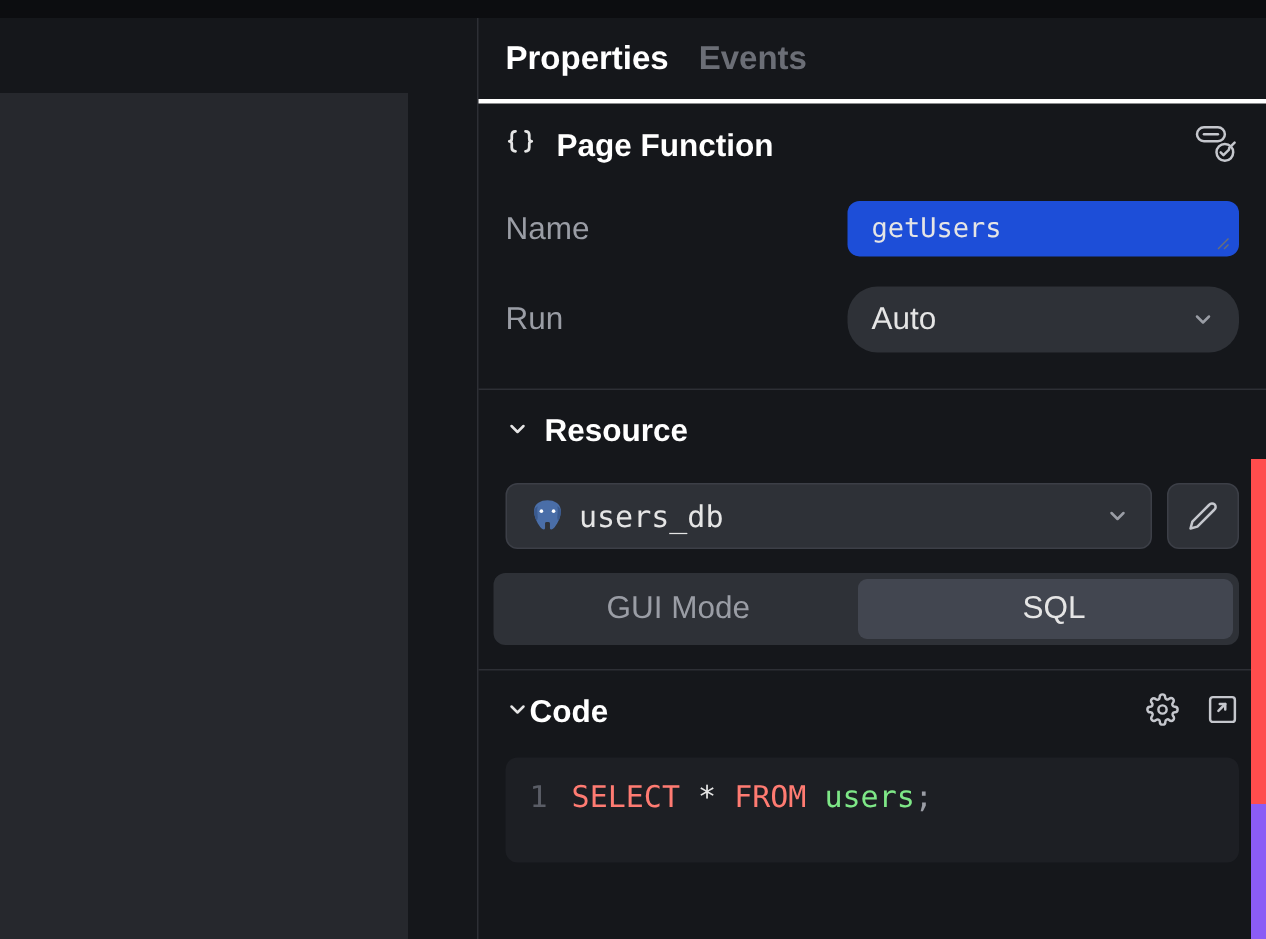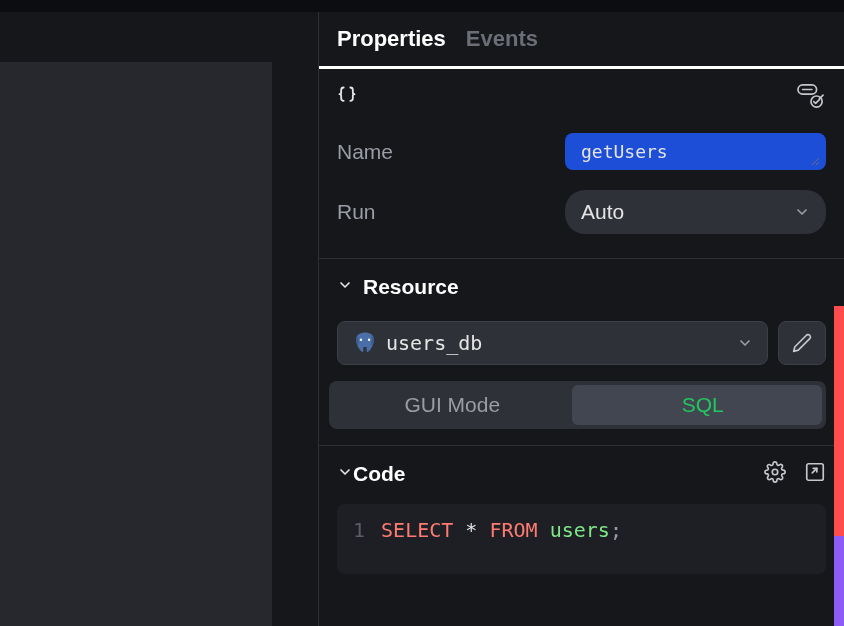--- a/index.html
+++ b/index.html
@@ -173,21 +173,21 @@
       padding: 8px 0;
       font-size: 21px;
       border-radius: 6px;
       cursor: pointer;
     }
     .mode-btn.inactive {
       color: #9a9da5;
     }
     .mode-btn.active {
       background: #424650;
-      color: #22c55e;
+      color: #e5e5e5;
       padding-left: 12px;
     }
     .code-section-header {
       display: flex;
       align-items: center;
       padding: 16px 18px 14px 18px;
       position: relative;
     }
     .code-actions {
       position: absolute;
@@ -259,20 +259,21 @@
     </div>
 
     <div class="section page-func">
       <div class="section-header">
         <span class="braces-icon">
           <svg width="20" height="20" viewBox="0 0 24 24" fill="none" stroke="#e5e5e5" stroke-width="2.2" stroke-linecap="round" stroke-linejoin="round">
             <path d="M8 3c-2 0-3 1-3 3v3c0 1.5-1 2-2 2 1 0 2 .5 2 2v3c0 2 1 3 3 3"></path>
             <path d="M16 3c2 0 3 1 3 3v3c0 1.5 1 2 2 2-1 0-2 .5-2 2v3c0 2-1 3-3 3"></path>
           </svg>
         </span>
+        <span class="section-title">Page Function</span>
         <span class="page-func-action">
           <svg width="30" height="26" viewBox="0 0 32 28" fill="none" stroke="#c5c7cd" stroke-width="1.8" stroke-linecap="round" stroke-linejoin="round">
             <rect x="2" y="2" width="20" height="10" rx="5"></rect>
             <line x1="7" y1="7" x2="17" y2="7"></line>
             <circle cx="22" cy="20" r="6"></circle>
             <path d="M19 20 l2 2 l4 -4" stroke="#c5c7cd"></path>
             <path d="M25 17 l4 -4"></path>
           </svg>
         </span>
       </div>

